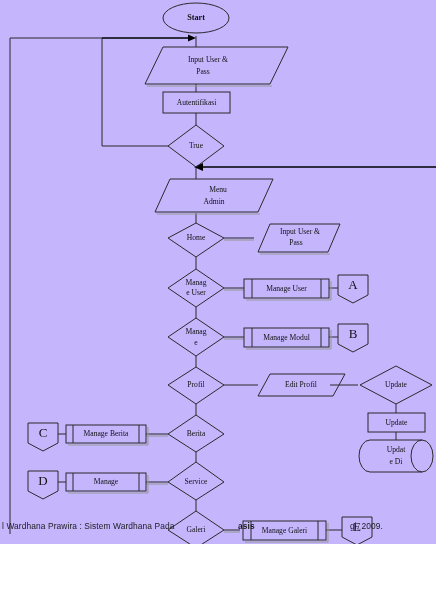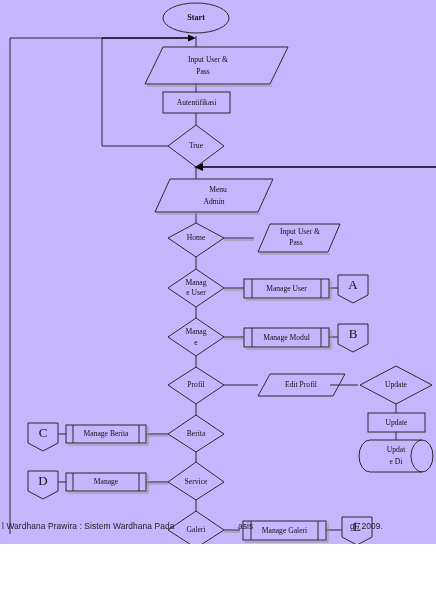--- a/index.html
+++ b/index.html
@@ -42,21 +42,21 @@
     left: 0;
     top: 521px;
     width: 436px;
     font-family: "Liberation Sans", "DejaVu Sans", sans-serif;
     font-size: 8.4px;
     color: #1c1c1c;
     white-space: nowrap;
     letter-spacing: 0.1px;
   }
   .wm-a { position: absolute; left: 2px; top: 0; }
-  .wm-b { position: absolute; left: 238px; top: 0; }
+  .wm-b { position: absolute; left: 238px; top: 0; font-weight: bold; }
   .wm-c { position: absolute; left: 350px; top: 0; }
 </style>
 </head>
 <body>
 
 <div id="stage">
 
   <svg id="flow-svg" viewBox="0 0 436 591">
 
     <g>

